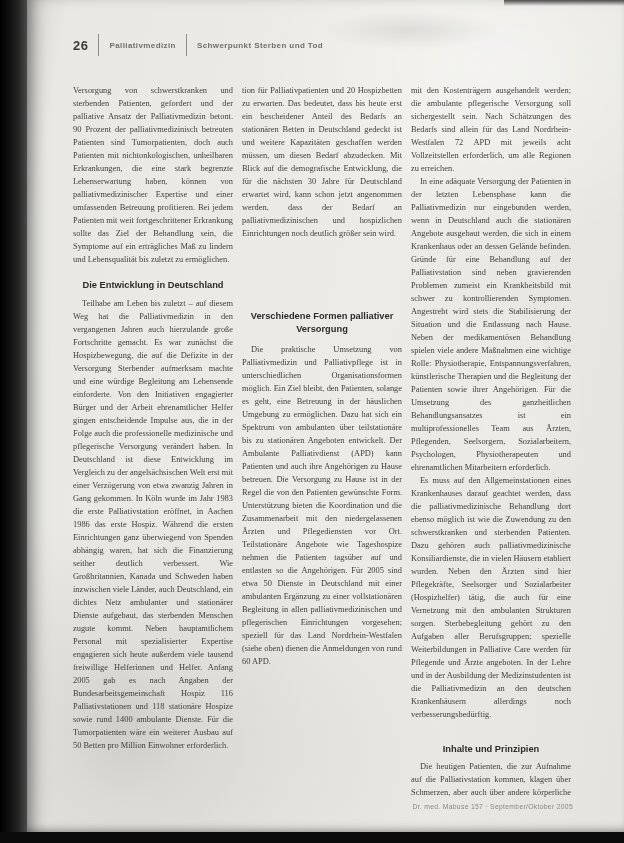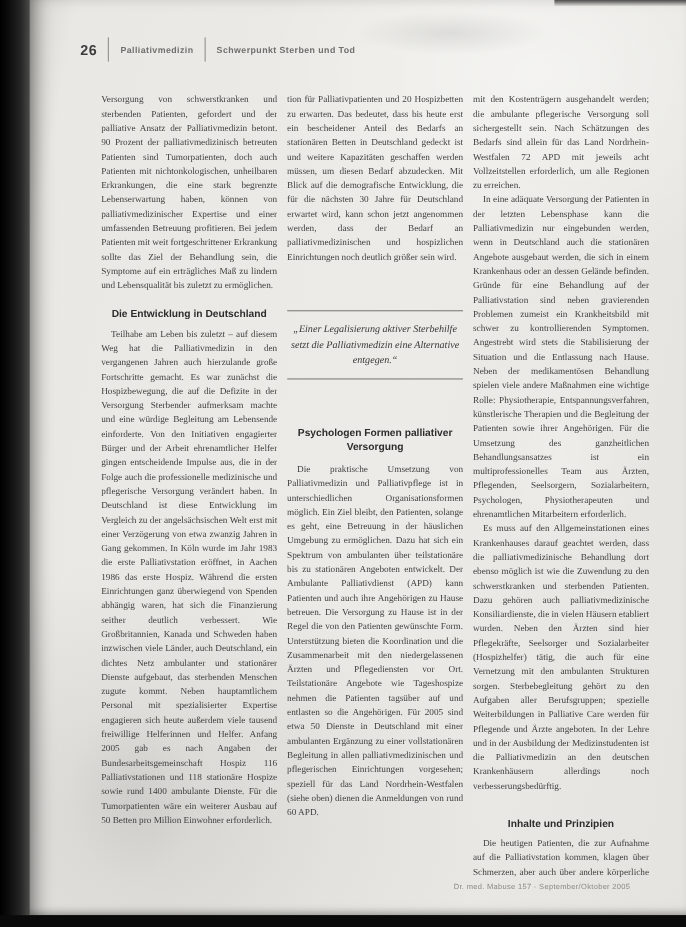--- a/index.html
+++ b/index.html
@@ -38,21 +38,21 @@
     position:absolute;left:73px;top:34px;display:flex;align-items:center;
     font-family:"Liberation Sans", sans-serif;
     justify-content:space-between;
   }
   .pagenum{font-size:13px;font-weight:bold;color:#3c3c3c;letter-spacing:.5px;}
   .hdr-divider{width:1px;height:22px;background:#8f8f8d;margin:0 10px;}
   .hdr-label{font-size:8px;color:#6f6f6d;letter-spacing:.4px;filter:blur(.3px);font-weight:bold;}
 
   
   .cols{
-    position:absolute;left:92px;top:84px;width:498px;height:716px;
+    position:absolute;left:73px;top:84px;width:498px;height:716px;
     display:flex;gap:9px;
   }
   .col{width:160px;height:716px;overflow:hidden;}
   .bodytext{
     font-size:8.4px;line-height:13px;text-align:justify;color:#3e3e3e;
     filter:blur(.38px);
     -webkit-hyphens:auto;hyphens:auto;
     margin:0;
   }
   .firstblock{height:184px;overflow:hidden;}
@@ -106,22 +106,21 @@
 <div class="cols">
 
   <div class="col">
     <p class="bodytext firstblock">Versorgung von schwerstkranken und sterbenden Patienten, gefordert und der palliative Ansatz der Palliativmedizin betont. 90 Prozent der palliativmedizinisch betreuten Patienten sind Tumorpatienten, doch auch Patienten mit nichtonkologischen, unheilbaren Erkrankungen, die eine stark begrenzte Lebenserwartung haben, können von palliativmedizinischer Expertise und einer umfassenden Betreuung profitieren. Bei jedem Patienten mit weit fortgeschrittener Erkrankung sollte das Ziel der Behandlung sein, die Symptome auf ein erträgliches Maß zu lindern und Lebensqualität bis zuletzt zu ermöglichen.</p>
     <h3 class="colheading lh-left">Die Entwicklung in Deutschland</h3>
     <p class="bodytext indent">Teilhabe am Leben bis zuletzt – auf diesem Weg hat die Palliativmedizin in den vergangenen Jahren auch hierzulande große Fortschritte gemacht. Es war zunächst die Hospizbewegung, die auf die Defizite in der Versorgung Sterbender aufmerksam machte und eine würdige Begleitung am Lebensende einforderte. Von den Initiativen engagierter Bürger und der Arbeit ehrenamtlicher Helfer gingen entscheidende Impulse aus, die in der Folge auch die professionelle medizinische und pflegerische Versorgung verändert haben. In Deutschland ist diese Entwicklung im Vergleich zu der angelsächsischen Welt erst mit einer Verzögerung von etwa zwanzig Jahren in Gang gekommen. In Köln wurde im Jahr 1983 die erste Palliativstation eröffnet, in Aachen 1986 das erste Hospiz. Während die ersten Einrichtungen ganz überwiegend von Spenden abhängig waren, hat sich die Finanzierung seither deutlich verbessert. Wie Großbritannien, Kanada und Schweden haben inzwischen viele Länder, auch Deutschland, ein dichtes Netz ambulanter und stationärer Dienste aufgebaut, das sterbenden Menschen zugute kommt. Neben hauptamtlichem Personal mit spezialisierter Expertise engagieren sich heute außerdem viele tausend freiwillige Helferinnen und Helfer. Anfang 2005 gab es nach Angaben der Bundesarbeitsgemeinschaft Hospiz 116 Palliativstationen und 118 stationäre Hospize sowie rund 1400 ambulante Dienste. Für die Tumorpatienten wäre ein weiterer Ausbau auf 50 Betten pro Million Einwohner erforderlich.</p>
   </div>
 
   <div class="col">
     <p class="bodytext firstblock">tion für Palliativpatienten und 20 Hospizbetten zu erwarten. Das bedeutet, dass bis heute erst ein bescheidener Anteil des Bedarfs an stationären Betten in Deutschland gedeckt ist und weitere Kapazitäten geschaffen werden müssen, um diesen Bedarf abzudecken. Mit Blick auf die demografische Entwicklung, die für die nächsten 30 Jahre für Deutschland erwartet wird, kann schon jetzt angenommen werden, dass der Bedarf an palliativmedizinischen und hospizlichen Einrichtungen noch deutlich größer sein wird.</p>
-    <div class="pullquote">„Einer Legalisierung aktiver Sterbehilfe setzt die Palliativmedizin eine Alternative entgegen.“</div>
-    <h3 class="colheading lh-mid">Psychologen Formen palliativer Versorgung</h3>
+    <h3 class="colheading lh-mid">Verschiedene Formen palliativer Versorgung</h3>
     <p class="bodytext indent">Die praktische Umsetzung von Palliativmedizin und Palliativpflege ist in unterschiedlichen Organisationsformen möglich. Ein Ziel bleibt, den Patienten, solange es geht, eine Betreuung in der häuslichen Umgebung zu ermöglichen. Dazu hat sich ein Spektrum von ambulanten über teilstationäre bis zu stationären Angeboten entwickelt. Der Ambulante Palliativdienst (APD) kann Patienten und auch ihre Angehörigen zu Hause betreuen. Die Versorgung zu Hause ist in der Regel die von den Patienten gewünschte Form. Unterstützung bieten die Koordination und die Zusammenarbeit mit den niedergelassenen Ärzten und Pflegediensten vor Ort. Teilstationäre Angebote wie Tageshospize nehmen die Patienten tagsüber auf und entlasten so die Angehörigen. Für 2005 sind etwa 50 Dienste in Deutschland mit einer ambulanten Ergänzung zu einer vollstationären Begleitung in allen palliativmedizinischen und pflegerischen Einrichtungen vorgesehen; speziell für das Land Nordrhein-Westfalen (siehe oben) dienen die Anmeldungen von rund 60 APD.</p>
   </div>
 
   <div class="col">
     <p class="bodytext">mit den Kostenträgern ausgehandelt werden; die ambulante pflegerische Versorgung soll sichergestellt sein. Nach Schätzungen des Bedarfs sind allein für das Land Nordrhein-Westfalen 72 APD mit jeweils acht Vollzeitstellen erforderlich, um alle Regionen zu erreichen.</p>
     <p class="bodytext indent para-gap">In eine adäquate Versorgung der Patienten in der letzten Lebensphase kann die Palliativmedizin nur eingebunden werden, wenn in Deutschland auch die stationären Angebote ausgebaut werden, die sich in einem Krankenhaus oder an dessen Gelände befinden. Gründe für eine Behandlung auf der Palliativstation sind neben gravierenden Problemen zumeist ein Krankheitsbild mit schwer zu kontrollierenden Symptomen. Angestrebt wird stets die Stabilisierung der Situation und die Entlassung nach Hause. Neben der medikamentösen Behandlung spielen viele andere Maßnahmen eine wichtige Rolle: Physiotherapie, Entspannungsverfahren, künstlerische Therapien und die Begleitung der Patienten sowie ihrer Angehörigen. Für die Umsetzung des ganzheitlichen Behandlungsansatzes ist ein multiprofessionelles Team aus Ärzten, Pflegenden, Seelsorgern, Sozialarbeitern, Psychologen, Physiotherapeuten und ehrenamtlichen Mitarbeitern erforderlich.</p>
     <p class="bodytext indent para-gap">Es muss auf den Allgemeinstationen eines Krankenhauses darauf geachtet werden, dass die palliativmedizinische Behandlung dort ebenso möglich ist wie die Zuwendung zu den schwerstkranken und sterbenden Patienten. Dazu gehören auch palliativmedizinische Konsiliardienste, die in vielen Häusern etabliert wurden. Neben den Ärzten sind hier Pflegekräfte, Seelsorger und Sozialarbeiter (Hospizhelfer) tätig, die auch für eine Vernetzung mit den ambulanten Strukturen sorgen. Sterbebegleitung gehört zu den Aufgaben aller Berufsgruppen; spezielle Weiterbildungen in Palliative Care werden für Pflegende und Ärzte angeboten. In der Lehre und in der Ausbildung der Medizinstudenten ist die Palliativmedizin an den deutschen Krankenhäusern allerdings noch verbesserungsbedürftig.</p>
     <h3 class="colheading lh-right">Inhalte und Prinzipien</h3>
     <p class="bodytext indent">Die heutigen Patienten, die zur Aufnahme auf die Palliativstation kommen, klagen über Schmerzen, aber auch über andere körperliche Symptome wie</p>
   </div>

